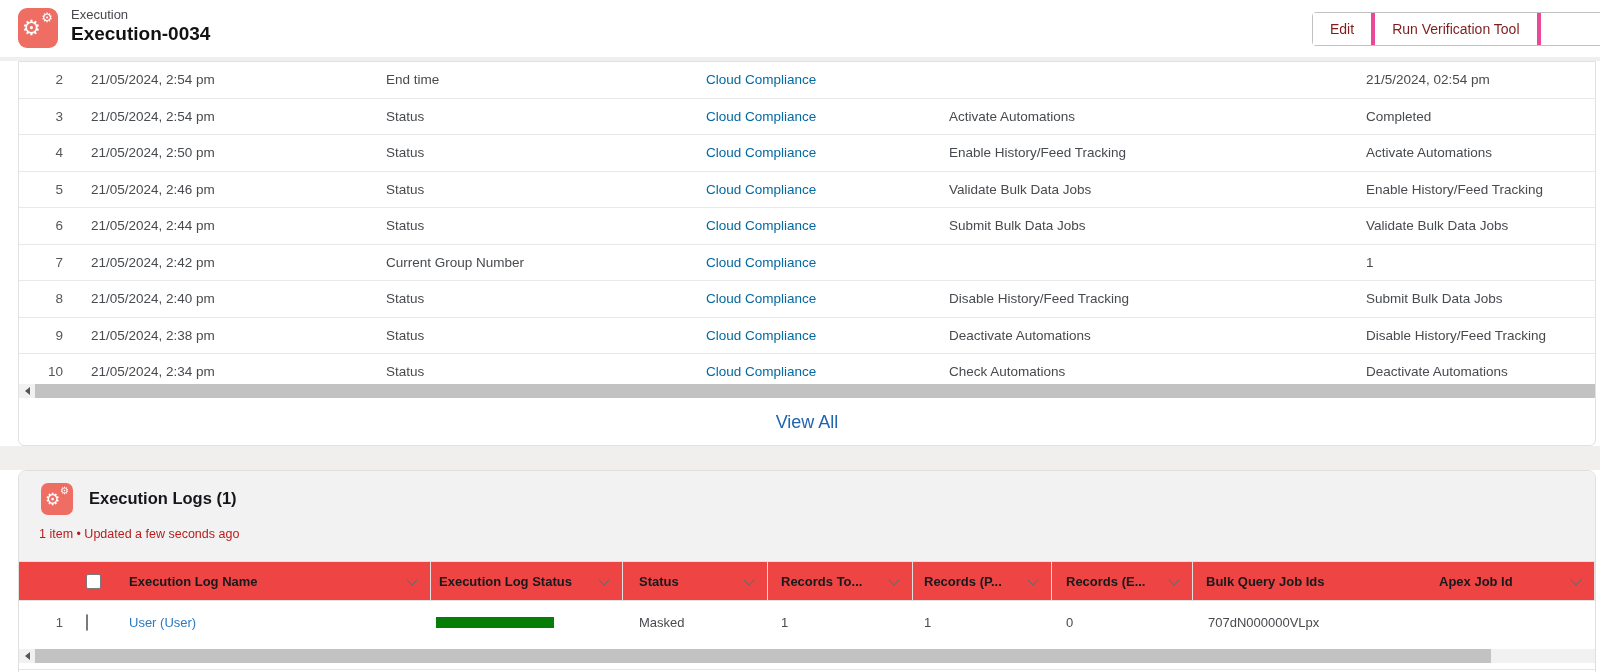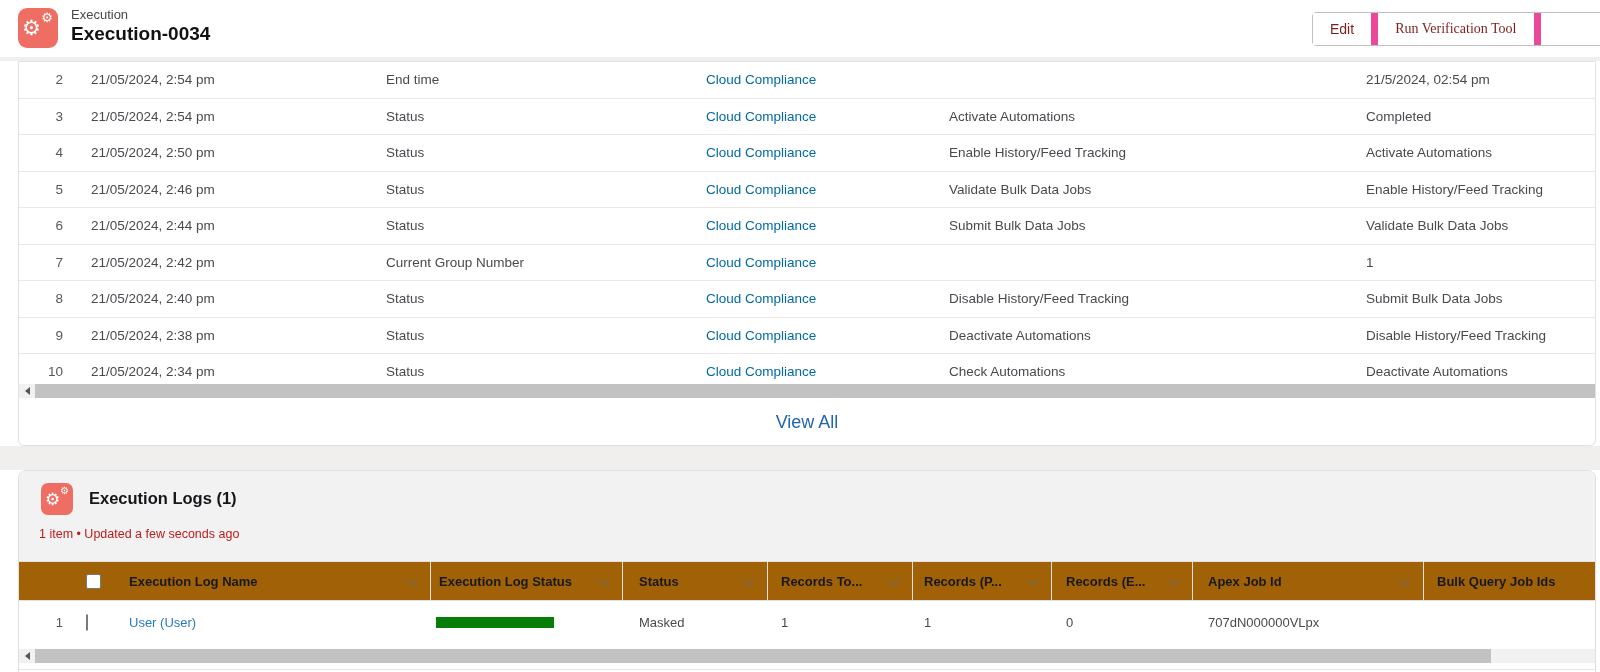--- a/index.html
+++ b/index.html
@@ -12,21 +12,21 @@
               border-radius:9px; background:#ee6e64; }
   .gear-big  { position:absolute; left:4px; top:9px;  font-size:21px; color:#fff; line-height:1; }
   .gear-sm   { position:absolute; right:5px; top:3px; font-size:13px; color:#fff; line-height:1; }
   .obj-label { position:absolute; left:71px; top:7px;  font-size:13px; color:#45484d; }
   .rec-title { position:absolute; left:71px; top:23px; font-size:19px; font-weight:bold; color:#101214; }
 
   .btn-group { position:absolute; left:1312px; top:12px; height:32px; display:flex;
                border:1px solid #c3c1bf; border-radius:4px; background:#fff; }
   .btn { padding:0 17px; font-size:14px; color:#7f1d1d; display:flex; align-items:center;
          justify-content:center; white-space:nowrap; cursor:pointer; background:#fff; }
-  .btn + .btn { border-left:7px solid #ec4899;font-family:Liberation Serif, serif; }
+  .btn + .btn { border-left:4px solid #ec4899; }
   .btn.more { width:74px; padding:0; }
 
   .gapband { position:absolute; left:0; right:0; background:#f0efee; }
   .gap1 { top:57px; height:4px; }
   .gap2 { top:446px; height:24px; }
 
   
   .card1 { position:absolute; left:18px; top:61px; width:1578px; height:385px; background:#fff;
            border:1px solid #e2e1e0; border-radius:0 0 6px 6px; box-sizing:border-box; overflow:hidden; }
   .hrow { display:grid; grid-template-columns:44px 323px 320px 243px 417px auto;
@@ -54,21 +54,21 @@
            border:1px solid #e0dfde; border-radius:8px 8px 0 0; box-sizing:border-box; overflow:hidden; }
   .c2head { position:absolute; top:0; left:0; right:0; height:90px; background:#f3f2f2; }
   .c2icon { position:absolute; left:22px; top:12px; width:32px; height:32px; border-radius:7px; background:#ee6e64; }
   .c2icon .gear-big { font-size:17px; left:4px; top:8px; }
   .c2icon .gear-sm  { font-size:10px; right:4px; top:3px; }
   .c2title { position:absolute; left:70px; top:18px; font-size:16.5px; font-weight:bold; color:#14161a; }
   .c2meta  { position:absolute; left:20px; top:56px; font-size:12.5px; color:#b91c1c; }
 
   .lgrid { display:grid; grid-template-columns:44px 48px 320px 192px 145px 145px 139px 141px 231px auto;
            align-items:center; }
-  .thead { position:absolute; top:90px; left:0; right:0; height:38px; background:#a16207;
+  .thead { position:absolute; top:90px; left:0; right:0; height:38px; background:#ef4444;
            border-top:1px solid #e2e1e0; border-bottom:1px solid #e2e1e0;
            font-size:13px; font-weight:bold; color:#17191c; }
   .th { height:100%; display:flex; align-items:center; justify-content:space-between;
         padding:0 8px 0 0; border-right:1px solid #e2e1e0; overflow:hidden; white-space:nowrap; cursor:pointer; }
   .th.nob { border-right:none; cursor:default; }
   .pl18{padding-left:18px;} .pl16{padding-left:16px;} .pl14{padding-left:14px;}
   .pl13{padding-left:13px;} .pl11{padding-left:11px;} .pl15{padding-left:15px;} .pl8{padding-left:8px;}
   .chev { width:7px; height:7px; border-right:1.6px solid #6b6b6b; border-bottom:1.6px solid #6b6b6b;
           transform:rotate(45deg); flex:none; margin:-3px 6px 0 6px; }
   .cbox { width:15px; height:15px; border:1px solid #7a7a7a; border-radius:2px; background:#fff;
@@ -224,26 +224,26 @@
         <span class="chev"></span>
       </div>
       <div class="th pl11">
         <span>Records (P...</span>
         <span class="chev"></span>
       </div>
       <div class="th pl14">
         <span>Records (E...</span>
         <span class="chev"></span>
       </div>
+      <div class="th nob pl13">
+        <span>Bulk Query Job Ids</span>
+      </div>
       <div class="th pl15">
         <span>Apex Job Id</span>
         <span class="chev"></span>
-      </div>
-      <div class="th nob pl13">
-        <span>Bulk Query Job Ids</span>
       </div>
     </div>
 
     <div class="trow lgrid">
       <div class="tnum">1</div>
       <div><span class="cbox"></span></div>
       <div class="tcell pl18"><a class="ulink">User (User)</a></div>
       <div>
           <div class="statusbar"></div>
         </div>

